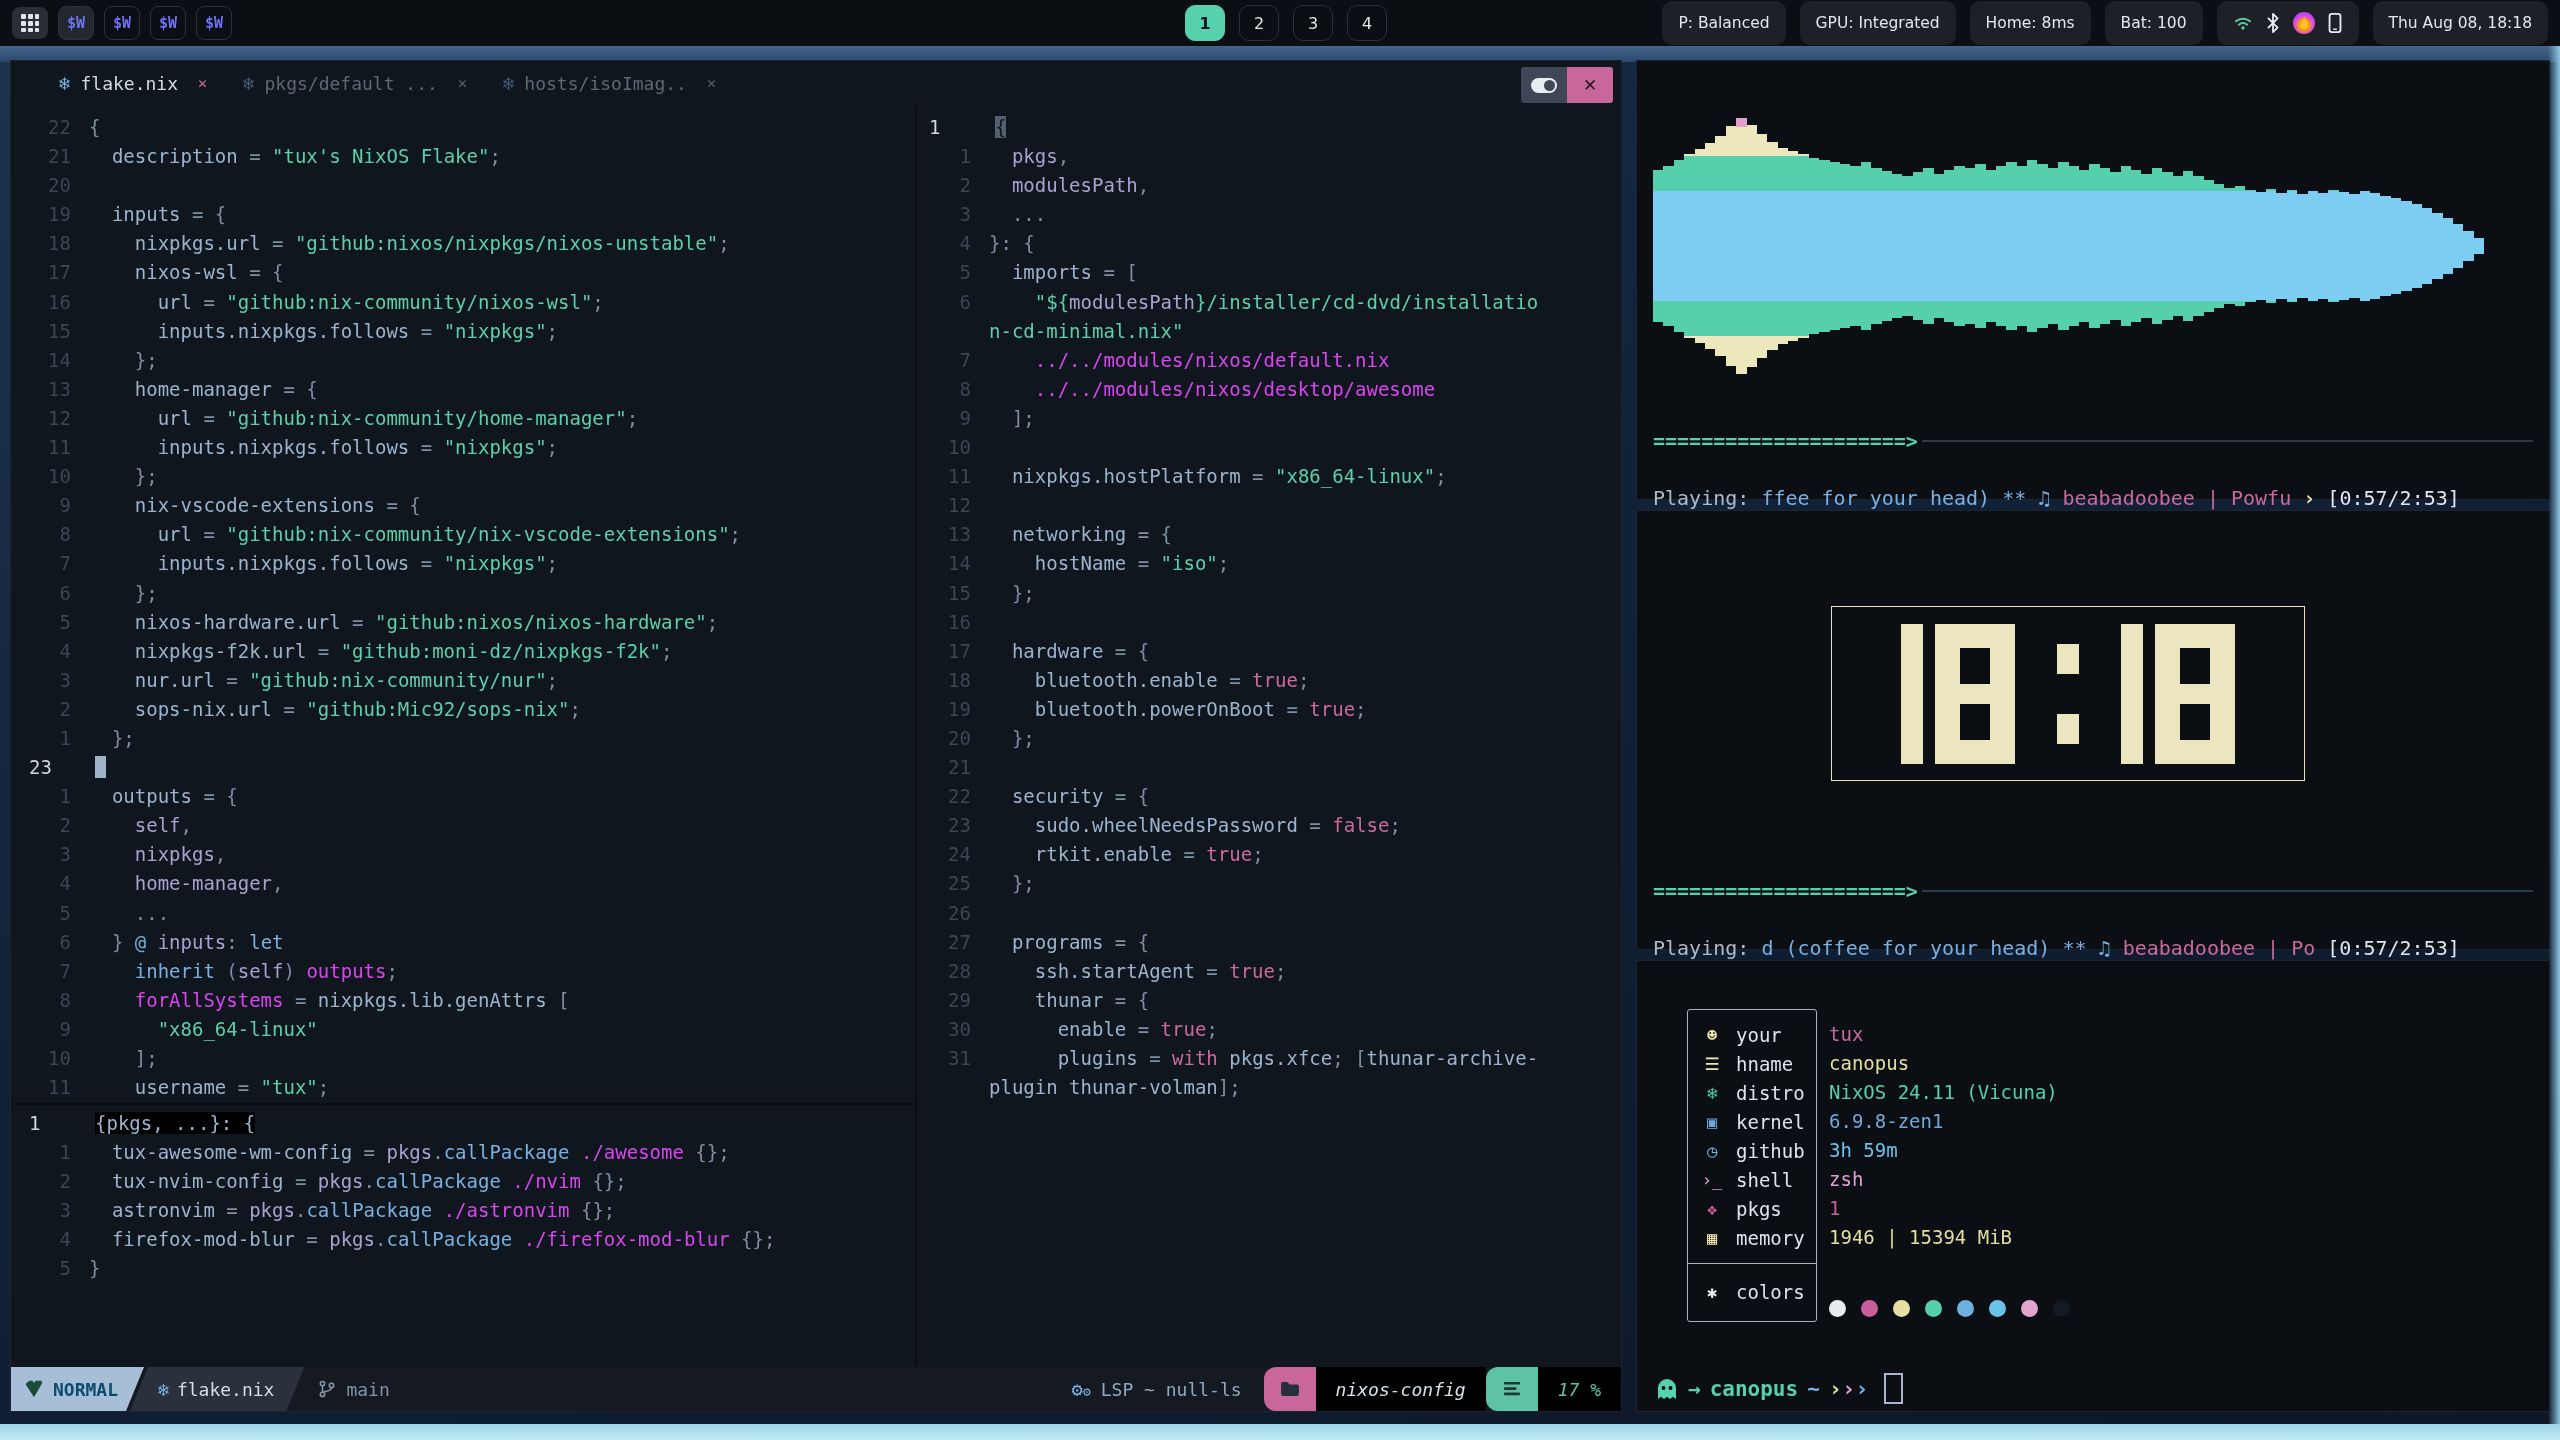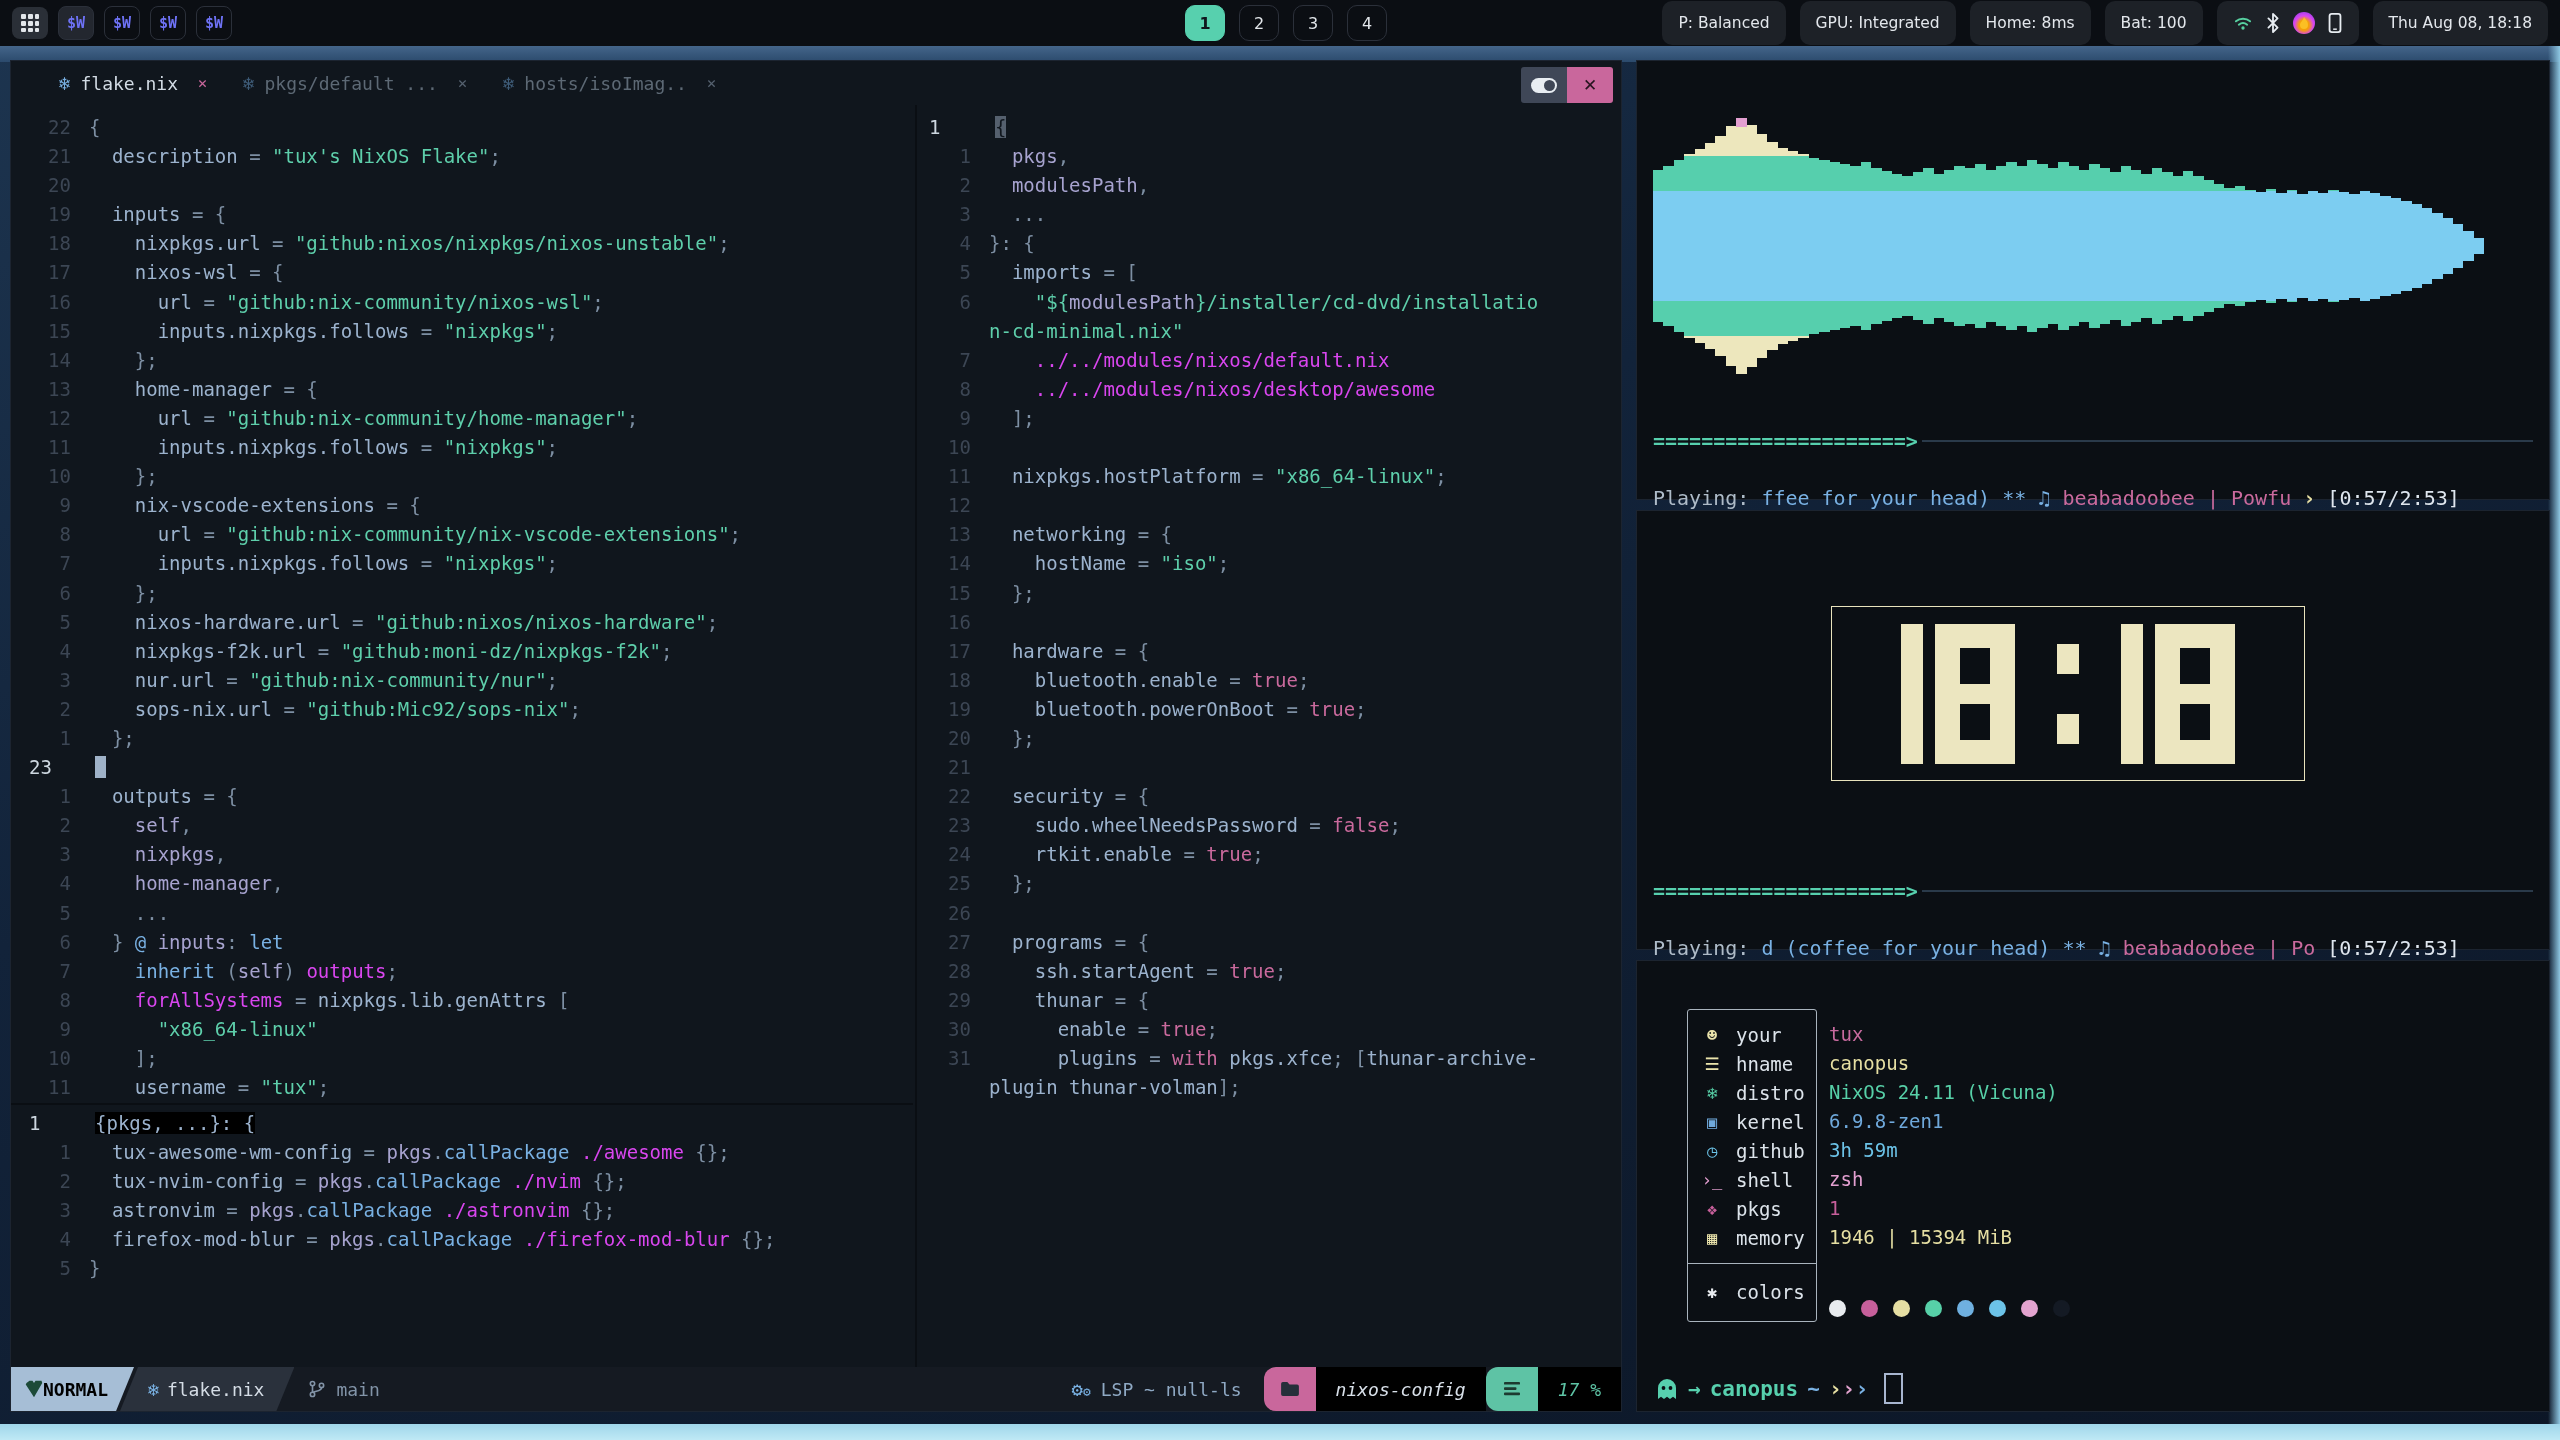--- a/index.html
+++ b/index.html
@@ -54,21 +54,21 @@
   .ln{width:48px;flex:0 0 48px;text-align:right;padding-right:18px;color:#3c4654;}
   .ln.cur{text-align:left;padding-left:6px;color:#cdd7e0;}
   .tok-n{color:#9cb3ce;}.tok-p{color:#7d8fa3;}.tok-s{color:#5ecfab;}.tok-k{color:#79b1e3;}
   .tok-b{color:#ca6a9d;}.tok-m{color:#a7a3cf;}.tok-w{color:#d946ef;text-align:center;}.tok-i{color:#5ecfab;}
   .tok-hl{color:#9cb3ce;background:#000000;}
   .tok-cur{background:#9fb2c8;color:#10161d;}
   .tok-cb{background:#55606e;color:#10161d;}
   
   #statusline{position:absolute;left:0;bottom:0;width:100%;height:44px;background:#151a22;
     font-family:"DejaVu Sans Mono",monospace;font-size:18px;display:flex;align-items:stretch;}
-  .sl-mode{background:#a6bed6;color:#000000;font-weight:bold;display:flex;align-items:center;
+  .sl-mode{background:#a6bed6;color:#0c4a6e;font-weight:bold;display:flex;align-items:center;gap:10px;
     padding:0 26px 0 14px;clip-path:polygon(0 0,100% 0,calc(100% - 18px) 100%,0 100%);}
   .sl-file{background:#2a313c;color:#d5dde6;display:flex;align-items:center;gap:8px;
     padding:0 30px 0 28px;margin-left:-14px;clip-path:polygon(18px 0,100% 0,calc(100% - 18px) 100%,0 100%);}
   .sl-branch{display:flex;align-items:center;gap:10px;color:#8294a8;padding-left:14px;}
   .sl-right{margin-left:auto;display:flex;align-items:stretch;}
   .sl-lsp{display:flex;align-items:center;gap:10px;color:#8fa9c4;padding-right:22px;}
   .sl-cap{width:52px;display:flex;align-items:center;justify-content:center;border-radius:12px 0 0 12px;}
   .sl-cap.pink{background:#c9679c;}
   .sl-cap.teal{background:#5ec3a5;}
   .sl-dark{background:#000000;display:flex;align-items:center;padding:12px 20px;color:#d9e1ea;font-style:italic;}

